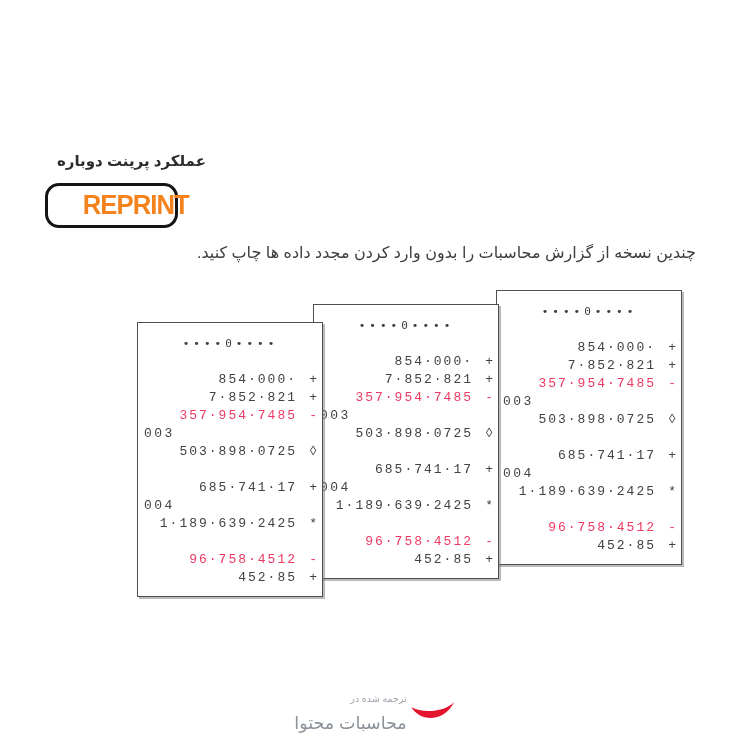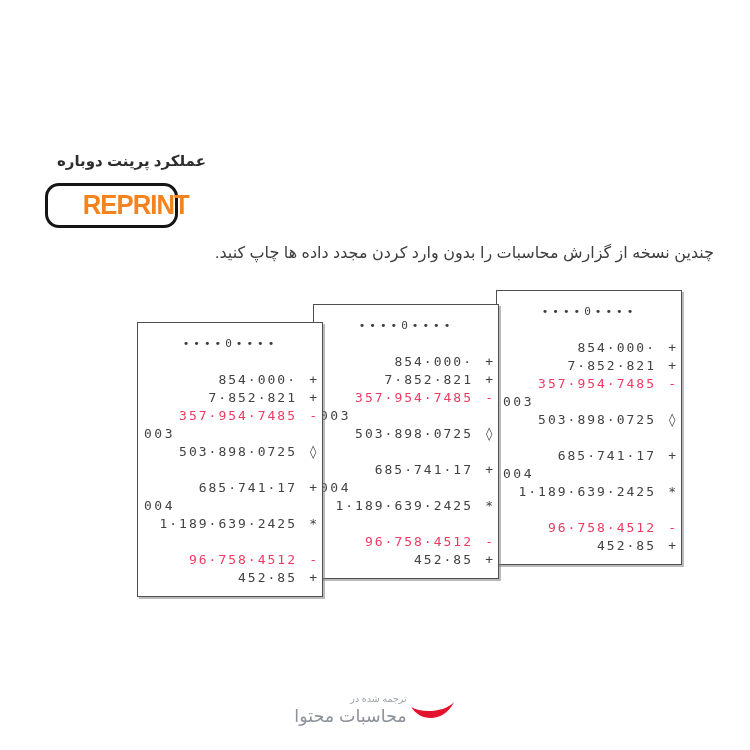--- a/index.html
+++ b/index.html
@@ -15,55 +15,55 @@
   .reprint-key{
     position:absolute;left:45px;top:183px;width:133px;height:45px;
     background:#ffffff;border:3px solid #151515;border-radius:14px;
     display:flex;align-items:center;justify-content:center;box-sizing:border-box;padding-left:48px;
   }
   .reprint-key span{
     font-size:27px;font-weight:bold;color:var(--orange,#f5831d);
     letter-spacing:-1px;transform:scaleX(.95);white-space:nowrap;
   }
   .description{
-    position:absolute;right:36px;top:243px;direction:rtl;
+    position:absolute;right:54px;top:243px;direction:rtl;
     font-size:16px;color:#3e3e3e;white-space:nowrap;
   }
   
   .receipt{
     position:absolute;width:186px;height:275px;background:#ffffff;
     border:1.5px solid #4f4f4f;box-sizing:border-box;
     box-shadow:2px 2px 0 rgba(130,130,130,.55);
     padding:13px 5px 6px 6px;
     font-family:"DejaVu Sans Mono","DejaVu Sans",monospace;
     font-size:13px;color:var(--ink-dark,#424242);
   }
   .receipt-left  {left:137px;top:322px;z-index:3;}
   .receipt-middle{left:313px;top:304px;z-index:2;}
   .receipt-right {left:496px;top:290px;z-index:1;}
   .r-head-row{
     height:18px;line-height:16px;text-align:center;
     font-size:11px;letter-spacing:4px;margin-bottom:17px;color:#3c3c3c;
   }
   .r-row{
     display:flex;justify-content:flex-end;align-items:center;
-    height:18px;line-height:18px;letter-spacing:2px;white-space:nowrap;
+    height:18px;line-height:18px;letter-spacing:2px;white-space:nowrap;font-family:Liberation Mono, monospace;
   }
   .r-row.label{justify-content:flex-start;letter-spacing:2.5px;}
   .r-row.red{color:var(--ink-red,#ee3a62);}
   .r-num{text-align:right;}
   .r-op{width:13px;text-align:right;margin-left:7px;letter-spacing:0;flex:none;}
   .r-gap{height:18px;}
   
   .brand-footer{
     position:absolute;left:50%;top:694px;transform:translateX(-50%);
     display:flex;flex-direction:row;align-items:flex-start;
   }
   .brand-col{display:flex;flex-direction:column;align-items:flex-end;}
-  .brand-tagline{direction:rtl;font-size:9.5px;color:#9aa1a8;line-height:10px;margin-bottom:2px;white-space:nowrap;}
+  .brand-tagline{direction:rtl;font-size:9.5px;color:#9aa1a8;line-height:10px;margin-bottom:9px;white-space:nowrap;}
   .brand-name{direction:rtl;font-size:17.5px;color:#8b9299;line-height:21px;white-space:nowrap;}
   .brand-swoosh{margin-top:6px;margin-left:3px;flex:none;}
 </style>
 </head>
 <body>
 
 <div class="page-title">عملکرد پرینت دوباره</div>
 
 <div class="reprint-key">
   <span>REPRINT</span>

